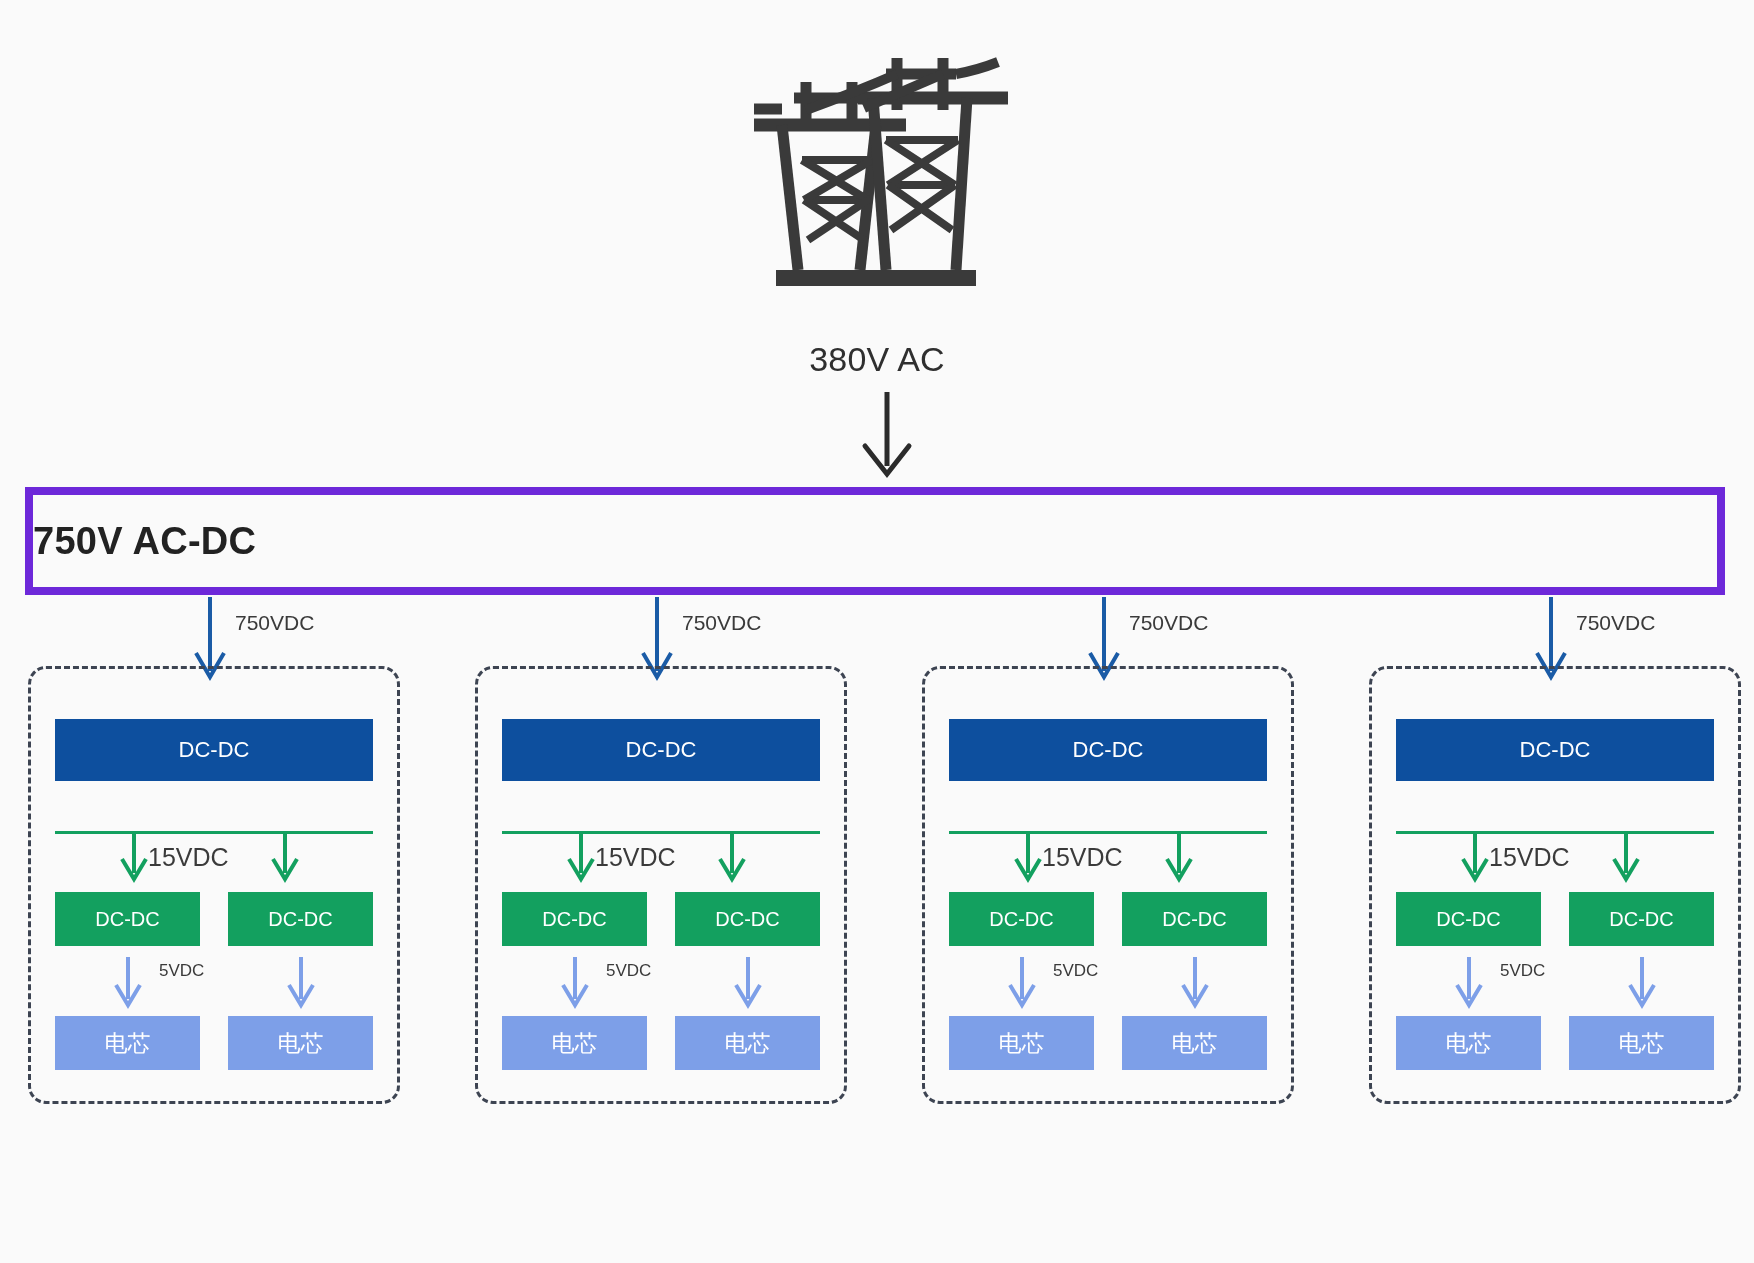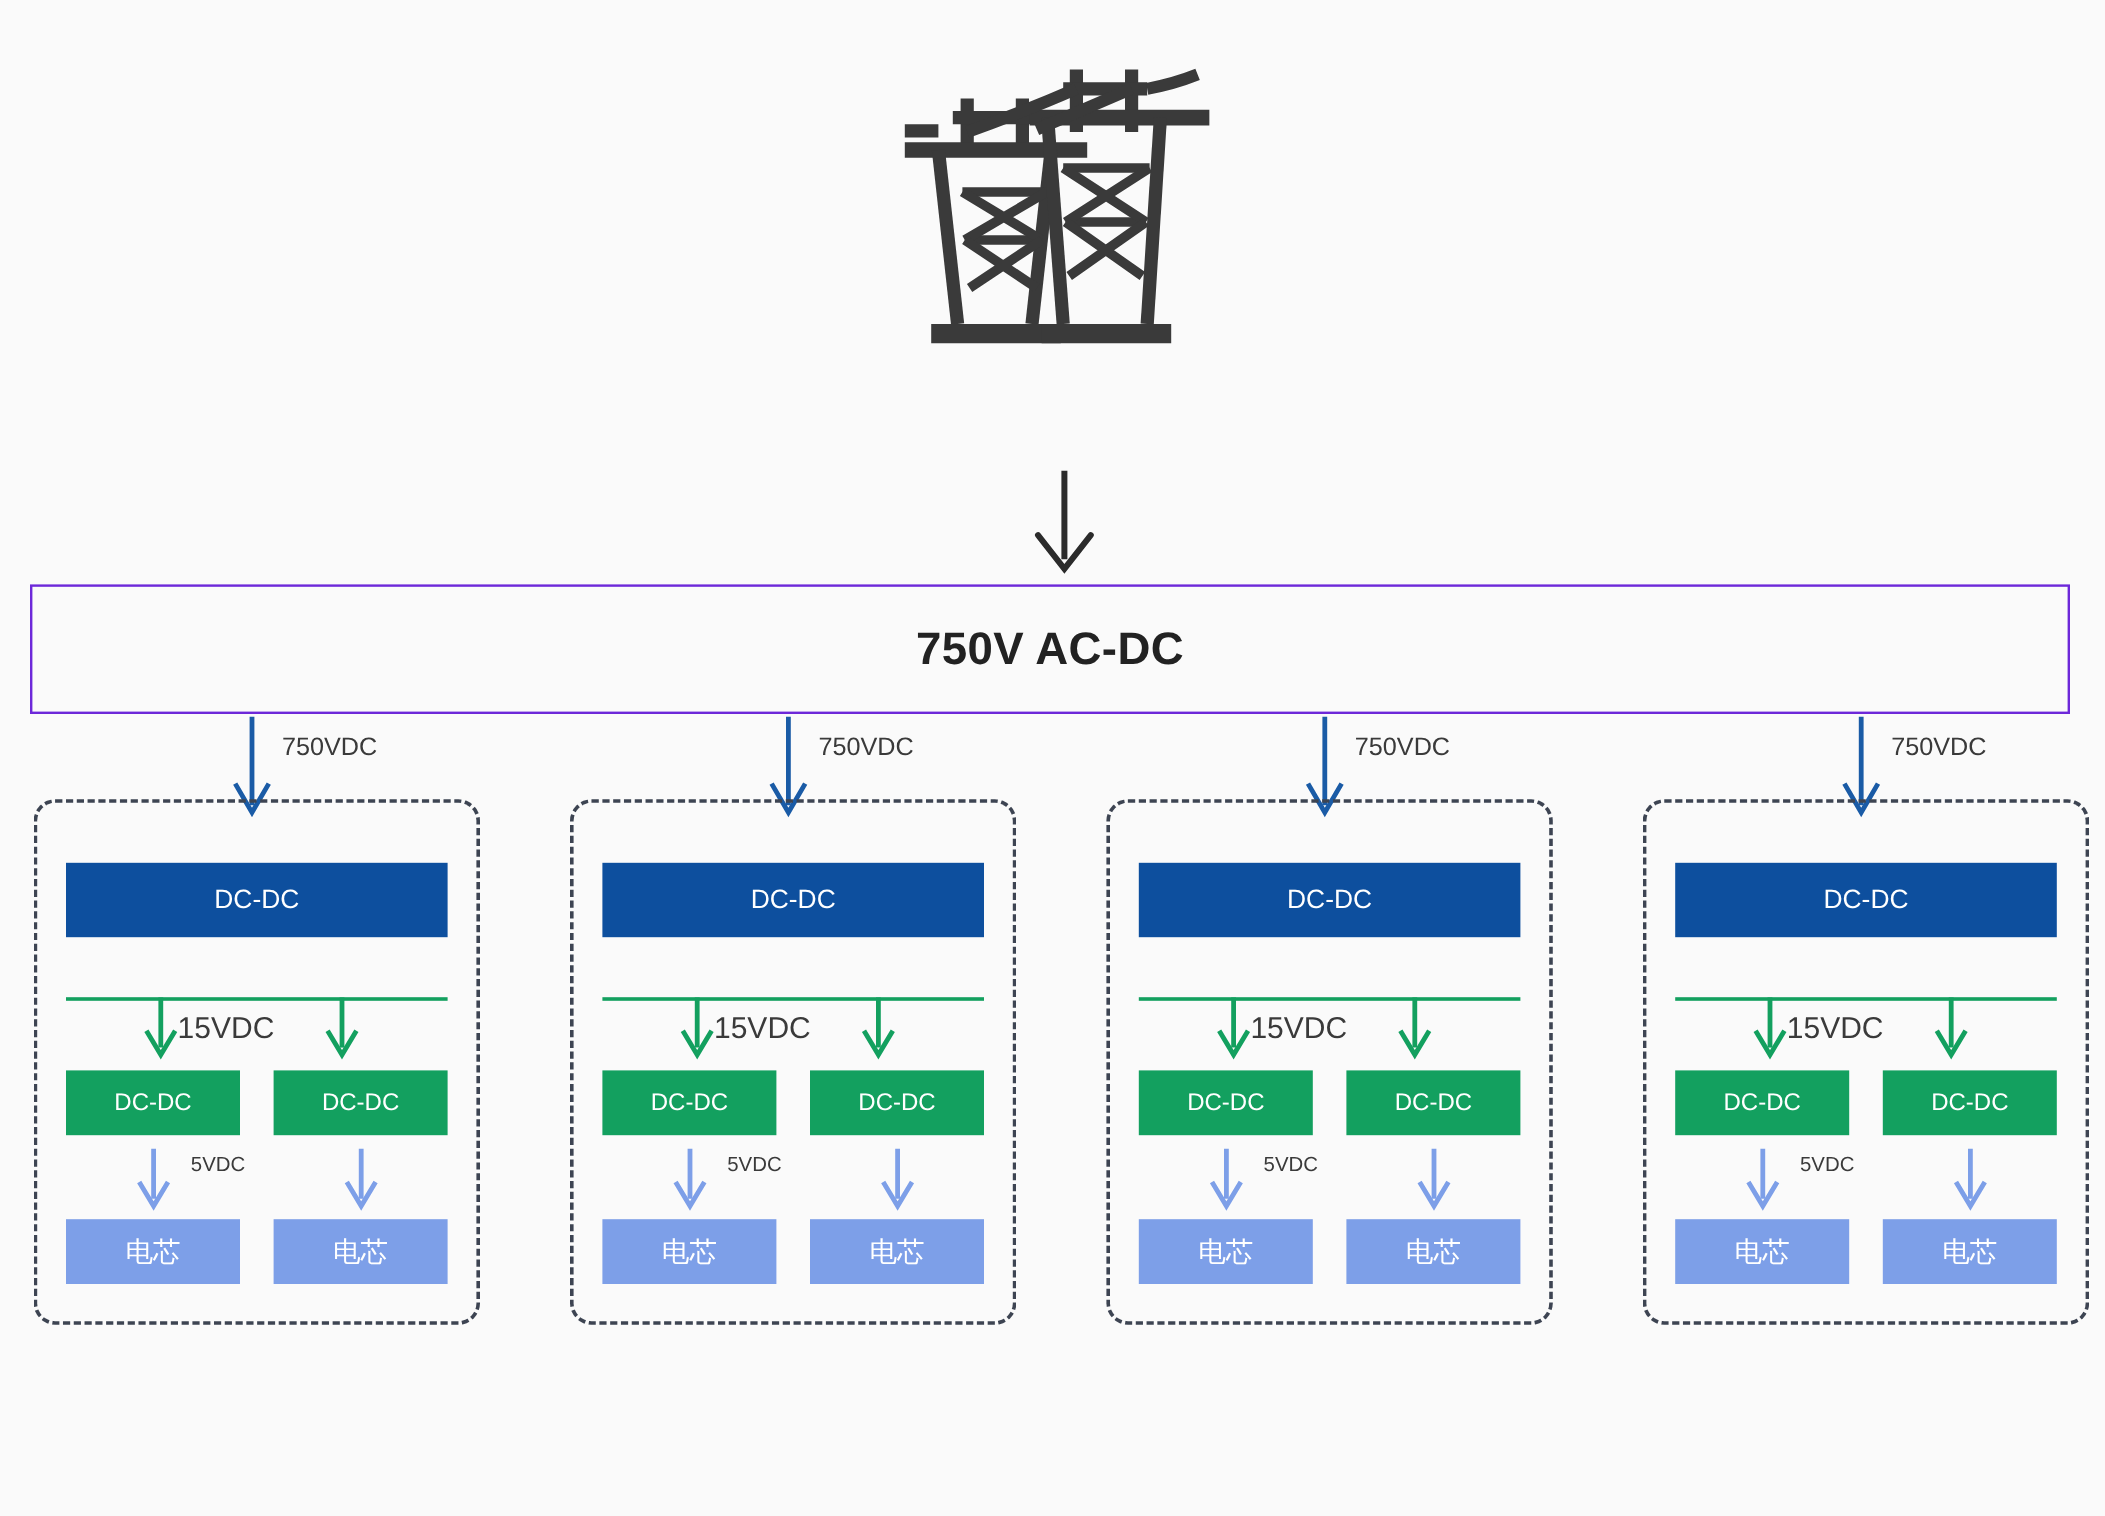--- a/index.html
+++ b/index.html
@@ -51,25 +51,24 @@
   }
 
   
   #acdc-bar {
     position: absolute;
     left: 25px;
     top: 487px;
     width: 1700px;
     height: 108px;
     box-sizing: border-box;
-    border: 2px solid #6d28d9;
+    border: 8px solid #6d28d9;
     background: #fafafa;
     display: flex;
     align-items: center;
-    justify-content: center;
   }
   #acdc-bar-label {
     font-size: 38px;
     font-weight: bold;
     color: #222222;
     letter-spacing: 0.3px;
   }
 
   
   #groups-row {
@@ -242,20 +241,21 @@
         <path d="M142 145 L206 190 M209 145 L145 190" stroke-width="8"></path>
         <path d="M122 238 L230 238" stroke-width="16"></path>
 
         <path d="M60 70 Q110 52 151 34" stroke-width="10"></path>
         <path d="M118 68 Q160 50 197 34" stroke-width="10"></path>
         <path d="M210 34 Q232 30 252 22" stroke-width="10"></path>
       </g>
     </svg>
   </div>
 
+  <div id="source-voltage-label">380V AC</div>
 
   <div id="source-arrow">
     <svg viewBox="0 0 60 90" width="60" height="90" aria-hidden="true">
       <line x1="30" y1="0" x2="30" y2="74" stroke="#2b2b2b" stroke-width="5"></line>
       <path d="M8 54 L30 82 L52 54" fill="none" stroke="#2b2b2b" stroke-width="5" stroke-linecap="round"></path>
     </svg>
   </div>
 </div>
 
 <div id="acdc-bar">

